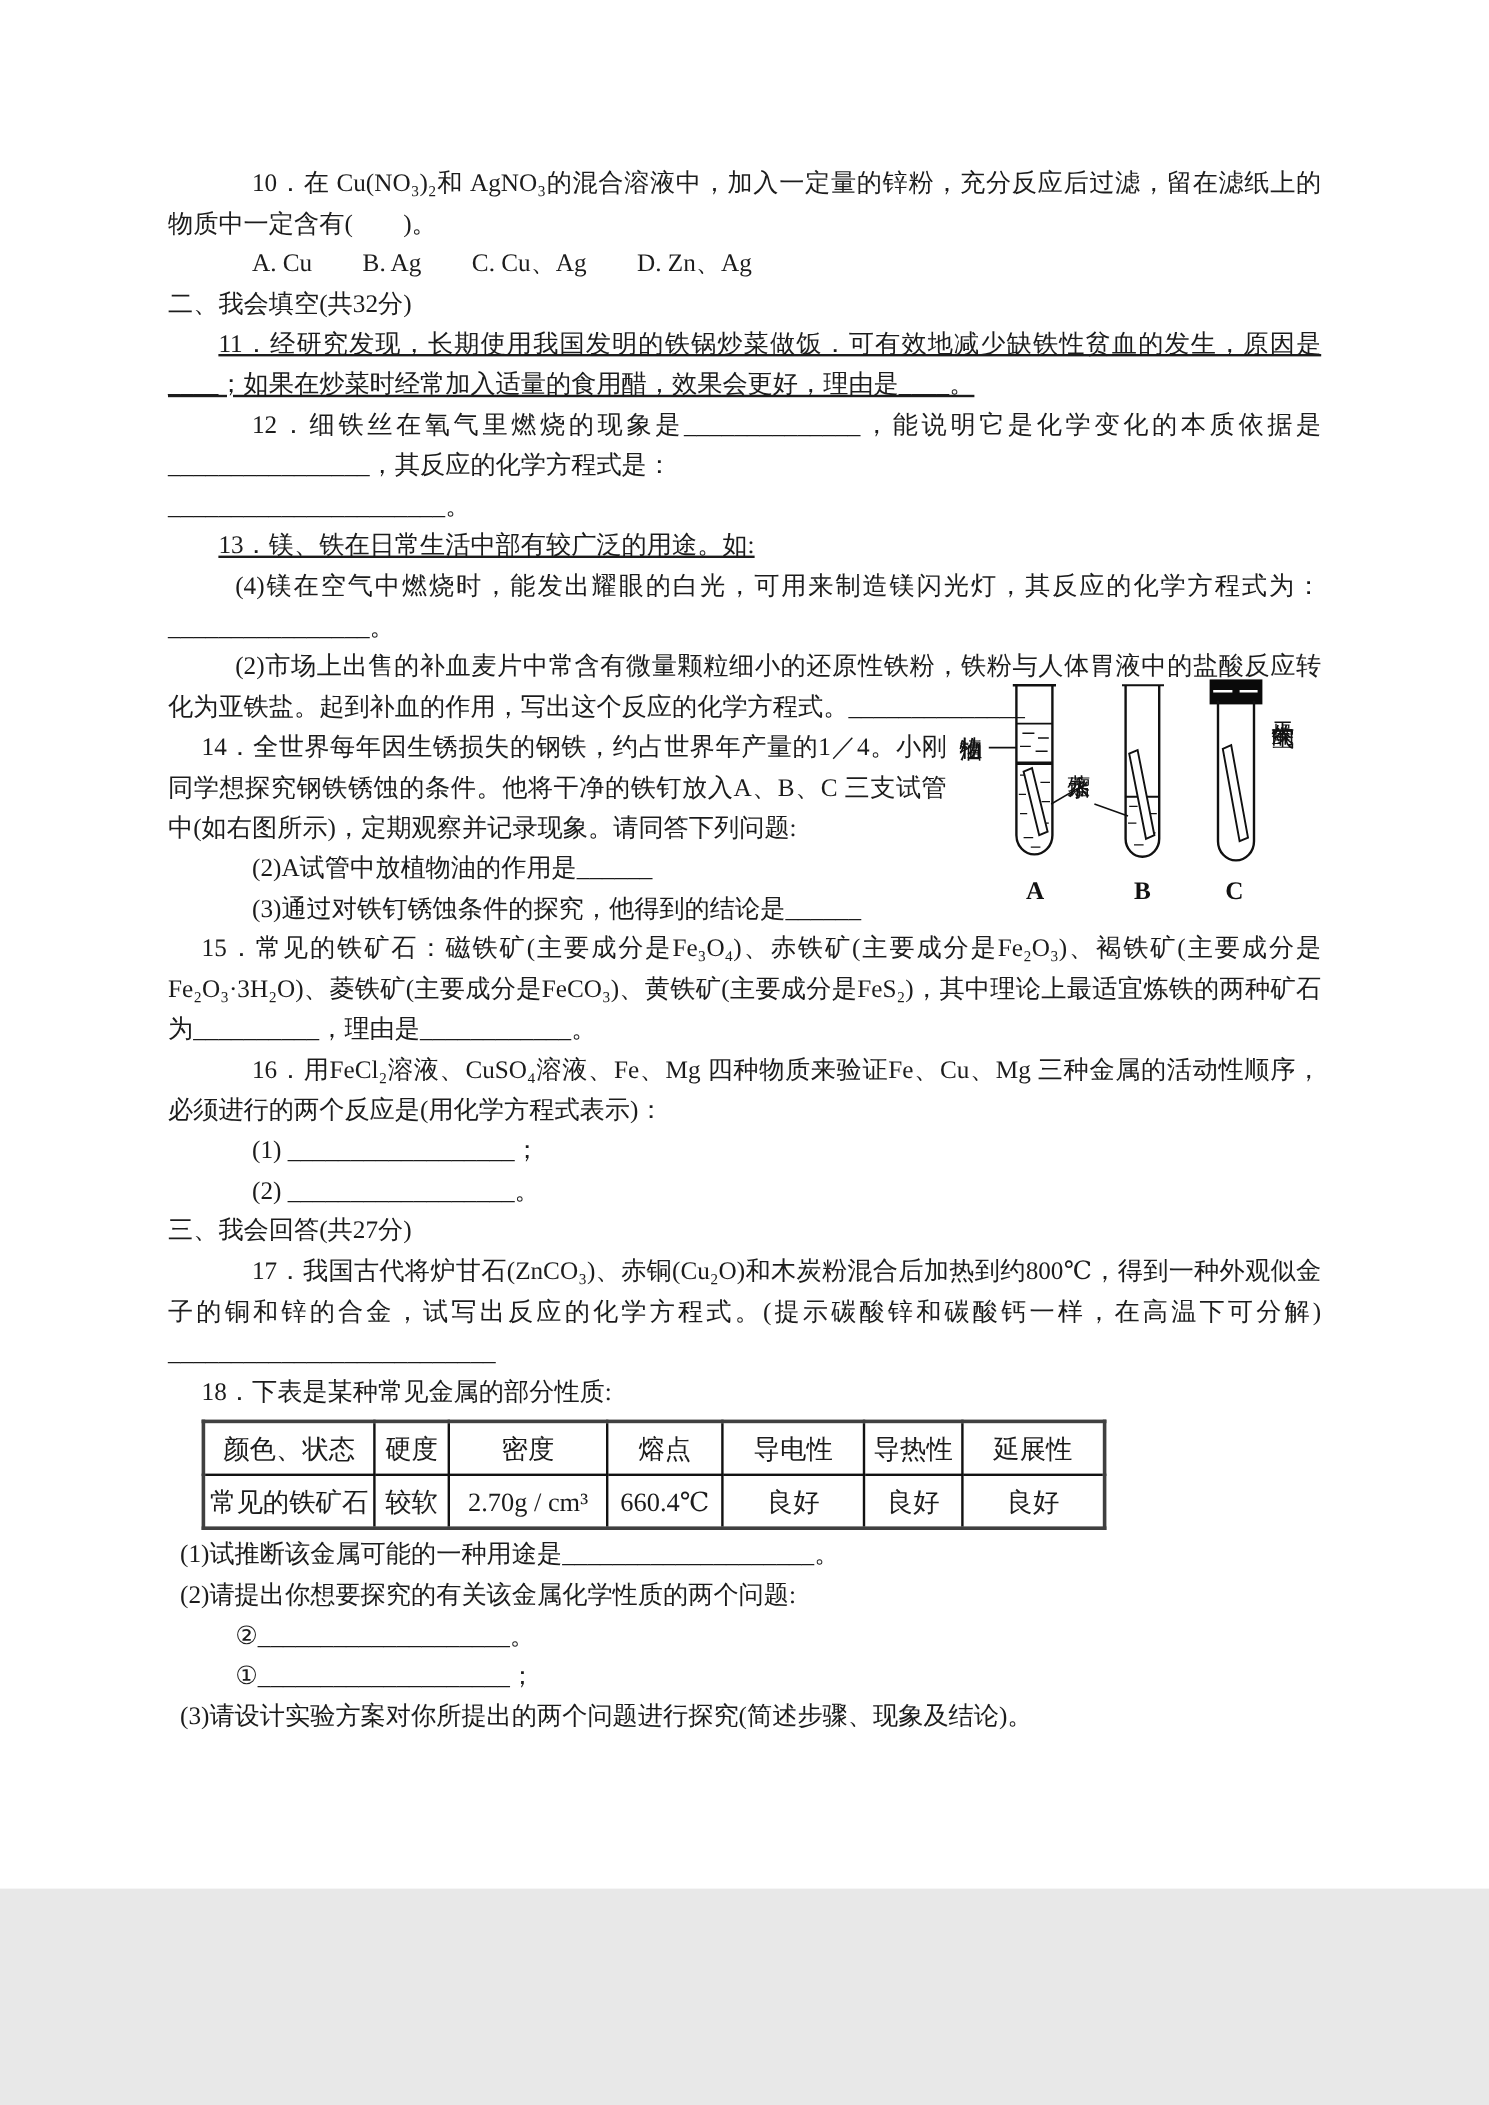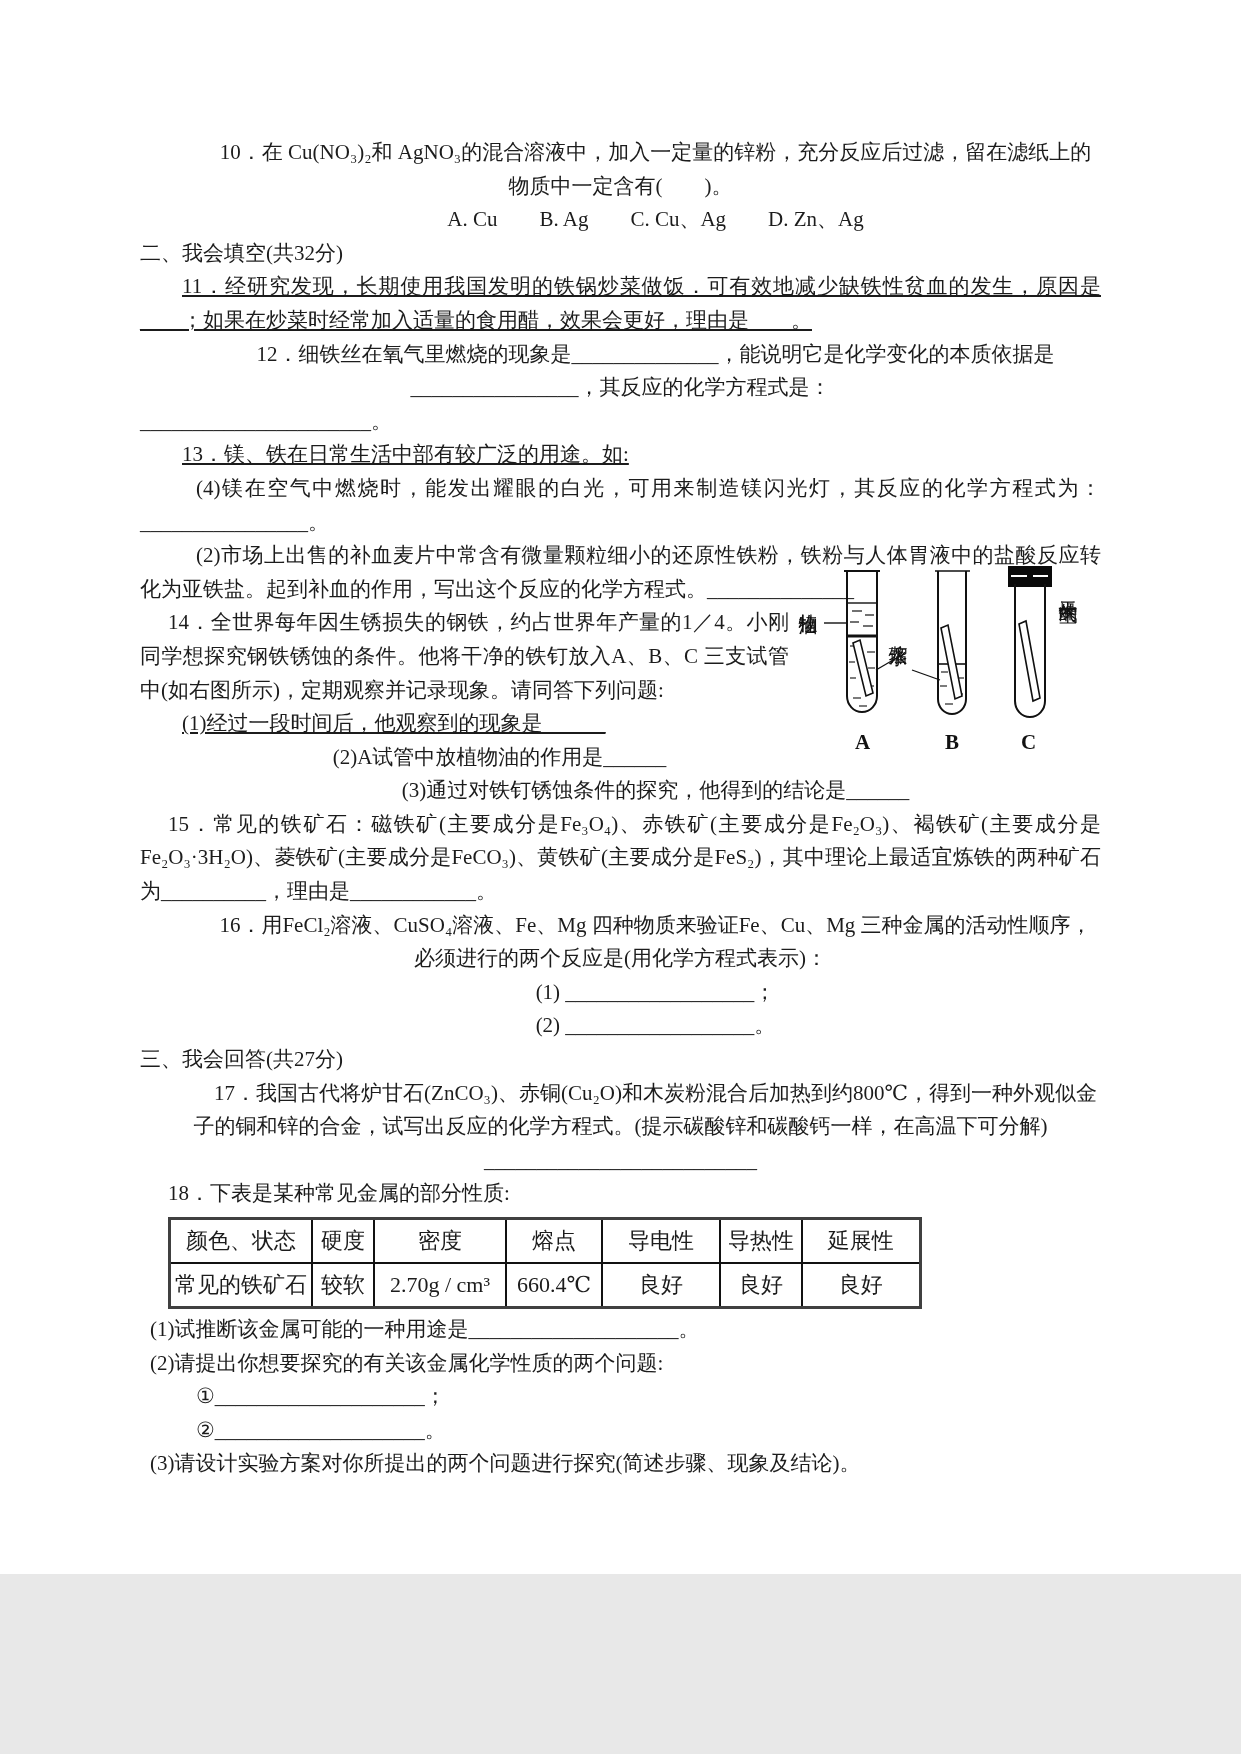--- a/index.html
+++ b/index.html
@@ -14,21 +14,21 @@
     font-size:21px;
     line-height:33.6px;
     overflow:hidden;
   }
   .sheet p{margin:0;padding:0;}
   .just{text-align:justify;}
   .ind05{text-indent:10px;}
   .ind15{text-indent:28px;}
   .ind2{text-indent:42px;text-decoration:underline;}
   .ind25{text-indent:56px;}
-  .ind3{text-indent:70px;text-align:center;}
+  .ind3{text-indent:70px;}
   .blankline{letter-spacing:0;}
   
   .q14wrap{overflow:visible;}
   .figure{
     position:relative;
     float:right;
     width:302px;height:192px;
     margin:-40px 0 4px 10px;
   }
   .vlabel{
@@ -135,21 +135,20 @@
         <polygon points="220,58 227,55 241,132 234,135" fill="#fff" stroke="#111" stroke-width="1.6"></polygon>
       </svg>
       <div class="vlabel" style="left:-2px;top:32px;">植物油</div>
       <div class="vlabel" style="left:88px;top:64px;">蒸馏水</div>
       <div class="vlabel" style="left:258px;top:20px;">干燥的空气</div>
       <div class="tube-letter" style="left:56px;top:160px;">A</div>
       <div class="tube-letter" style="left:146px;top:160px;">B</div>
       <div class="tube-letter" style="left:222px;top:160px;">C</div>
     </div>
     <p class="ind15 just">14．全世界每年因生锈损失的钢铁，约占世界年产量的1／4。小刚同学想探究钢铁锈蚀的条件。他将干净的铁钉放入A、B、C 三支试管中(如右图所示)，定期观察并记录现象。请同答下列问题:</p>
-    <p class="ind2">(1)经过一段时间后，他观察到的现象是______</p>
     <p class="ind3">(2)A试管中放植物油的作用是______</p>
     <p class="ind3">(3)通过对铁钉锈蚀条件的探究，他得到的结论是______</p>
   </div>
 
   <p class="ind15 just">15．常见的铁矿石：磁铁矿(主要成分是Fe₃O₄)、赤铁矿(主要成分是Fe₂O₃)、褐铁矿(主要成分是Fe₂O₃·3H₂O)、菱铁矿(主要成分是FeCO₃)、黄铁矿(主要成分是FeS₂)，其中理论上最适宜炼铁的两种矿石为__________，理由是____________。</p>
 
   <p class="ind3 just">16．用FeCl₂溶液、CuSO₄溶液、Fe、Mg 四种物质来验证Fe、Cu、Mg 三种金属的活动性顺序，必须进行的两个反应是(用化学方程式表示)：</p>
   <p class="ind3">(1) __________________；</p>
   <p class="ind3">(2) __________________。</p>
 
@@ -186,17 +185,17 @@
       <td>660.4℃</td>
       <td>良好</td>
       <td>良好</td>
       <td>良好</td>
     </tr>
   </tbody>
     </table>
 
   <p class="ind05">(1)试推断该金属可能的一种用途是____________________。</p>
   <p class="ind05">(2)请提出你想要探究的有关该金属化学性质的两个问题:</p>
+  <p class="ind25">②____________________。</p>
   <p class="ind25">①____________________；</p>
-  <p class="ind25">②____________________。</p>
   <p class="ind05">(3)请设计实验方案对你所提出的两个问题进行探究(简述步骤、现象及结论)。</p>
 
 </div>
 
 </body></html>

